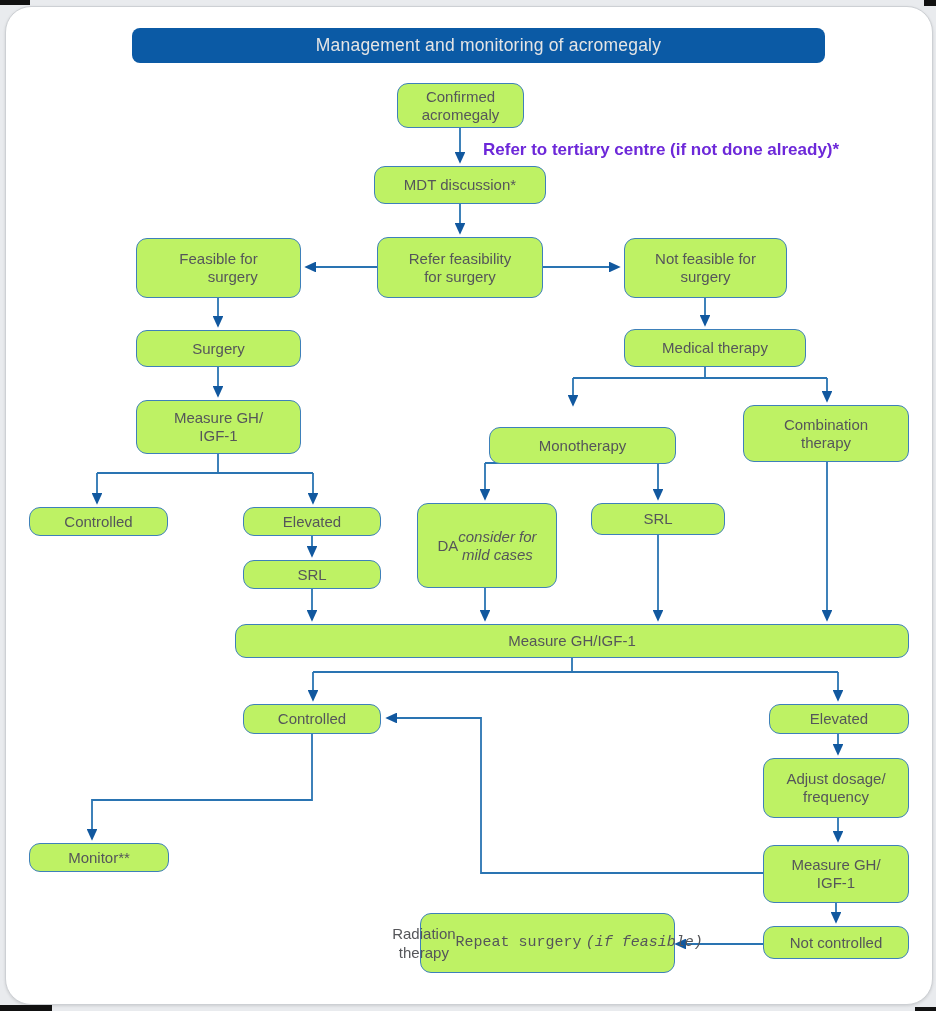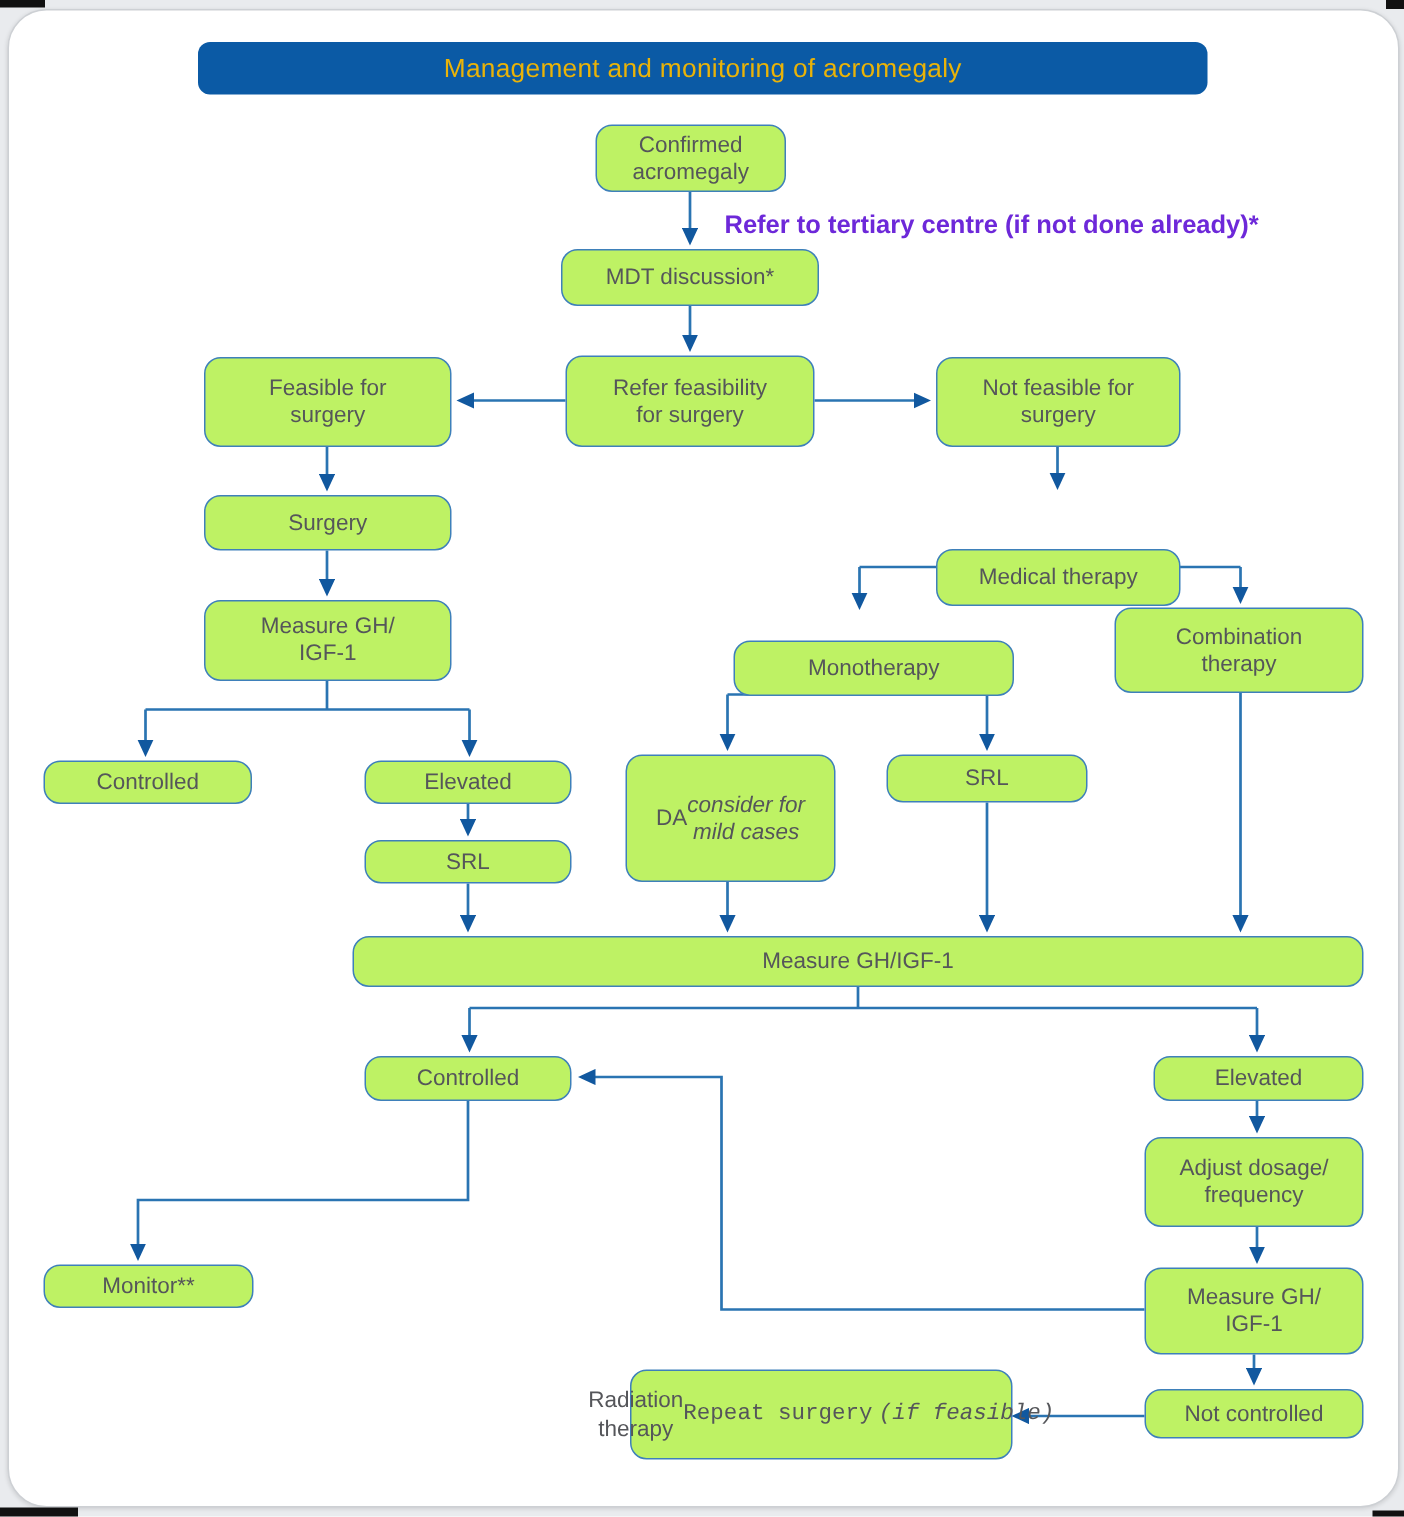--- a/index.html
+++ b/index.html
@@ -13,21 +13,21 @@
   .card{
     position:absolute;left:5px;top:6px;width:926px;height:997px;
     background:#ffffff;border:1px solid #cdd0d4;border-radius:26px;
     box-shadow:0 1px 3px rgba(0,0,0,0.12);
   }
   .edge-mark{position:absolute;background:#111111;}
   .titlebar{
     position:absolute;left:132px;top:28px;width:673px;height:35px;
     background:#0b5aa5;border-radius:8px;
     display:flex;align-items:center;justify-content:center;
-    color:#eab308;font-size:17.5px;font-weight:500;letter-spacing:0.2px;
+    color:#e5e5e5;font-size:17.5px;font-weight:500;letter-spacing:0.2px;padding-left:20px;
   }
   .refer-note{
     position:absolute;left:483px;top:140px;
     color:#6d28d9;font-size:17px;font-weight:bold;white-space:nowrap;
   }
   .nd{
     position:absolute;box-sizing:border-box;
     background:#bef264;border:1.7px solid #3e80ba;border-radius:11px;
     display:flex;align-items:center;justify-content:center;
     text-align:center;color:#55565a;font-size:15px;line-height:1.18;
@@ -98,38 +98,38 @@
   <div class="refer-note">Refer to tertiary centre (if not done already)*</div>
 
   <div class="nd" style="left:397px;top:83px;width:127px;height:45px;">Confirmed
 acromegaly</div>
 
   <div class="nd" style="left:374px;top:166px;width:172px;height:38px;text-align:center;">MDT discussion*</div>
 
   <div class="nd" style="left:377px;top:237px;width:166px;height:61px;">Refer feasibility
 for surgery</div>
 
-  <div class="nd" style="left:136px;top:238px;width:165px;height:60px;">Feasible for
+  <div class="nd" style="left:136px;top:238px;width:165px;height:60px;text-align:right;">Feasible for
 surgery</div>
 
   <div class="nd" style="left:624px;top:238px;width:163px;height:60px;">Not feasible for
 surgery</div>
 
   <div class="nd" style="left:136px;top:330px;width:165px;height:37px;">Surgery</div>
 
   <div class="nd" style="left:136px;top:400px;width:165px;height:54px;">Measure GH/
 IGF-1</div>
 
   <div class="nd" style="left:29px;top:507px;width:139px;height:29px;">Controlled</div>
 
   <div class="nd" style="left:243px;top:507px;width:138px;height:29px;">Elevated</div>
 
   <div class="nd" style="left:243px;top:560px;width:138px;height:29px;">SRL</div>
 
-  <div class="nd" style="left:624px;top:329px;width:163px;height:38px;margin-top:37px;">Medical therapy</div>
+  <div class="nd" style="left:624px;top:329px;width:182px;height:38px;">Medical therapy</div>
 
   <div class="nd" style="left:489px;top:427px;width:187px;height:37px;">Monotherapy</div>
 
   <div class="nd" style="left:743px;top:405px;width:166px;height:57px;">Combination
 therapy</div>
 
   <div class="nd col" style="left:417px;top:503px;width:140px;height:85px;">
     <span>DA</span>
     <span class="ital">consider for
 mild cases</span>

